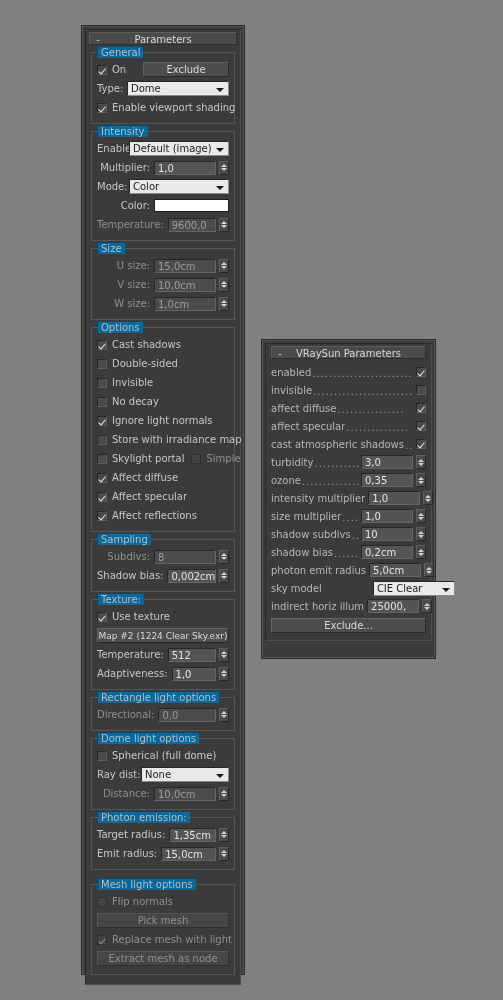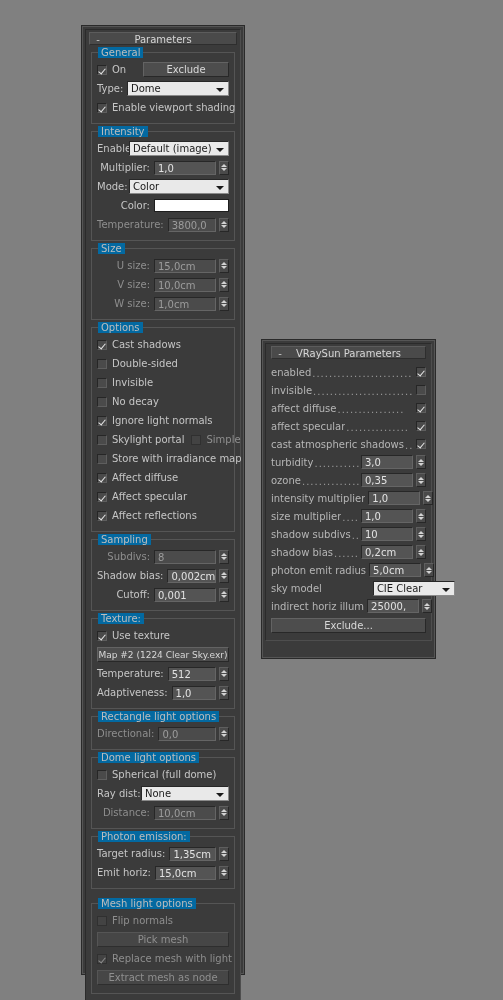--- a/index.html
+++ b/index.html
@@ -262,21 +262,21 @@
       <div class="row">
         <span class="lbl" style="width:32px;">Mode:</span>
         <span class="ddn" style="flex:1;">Color</span>
       </div>
       <div class="row">
         <span class="lbl right" style="flex:1;padding-right:4px;">Color:</span>
         <span class="swatch" style="width:75px;"></span>
       </div>
       <div class="row">
         <span class="lbl right dim" style="flex:1;padding-right:4px;">Temperature:</span>
-        <span class="field dim" style="width:62px;">3800,0</span>
+        <span class="field dim" style="width:62px;">9600,0</span>
         <span class="spin">
             <i class="up"></i>
             <i class="dn"></i>
           </span>
       </div>
     </div>
 
     <div class="group">
       <div class="legend">Size</div>
       <div class="row">
@@ -320,32 +320,32 @@
         <span class="cb"></span>
         <span class="lbl">Invisible</span>
       </div>
       <div class="row">
         <span class="cb"></span>
         <span class="lbl">No decay</span>
       </div>
       <div class="row">
         <span class="cb on"></span>
         <span class="lbl">Ignore light normals</span>
+      </div>
+      <div class="row">
+        <span class="cb"></span>
+        <span class="lbl">Store with irradiance map</span>
       </div>
       <div class="row">
         <span class="cb"></span>
         <span class="lbl">Skylight portal</span>
         <span class="cb dim" style="margin-left:7px;"></span>
         <span class="lbl dim">Simple</span>
       </div>
       <div class="row">
-        <span class="cb"></span>
-        <span class="lbl">Store with irradiance map</span>
-      </div>
-      <div class="row">
         <span class="cb on"></span>
         <span class="lbl">Affect diffuse</span>
       </div>
       <div class="row">
         <span class="cb on"></span>
         <span class="lbl">Affect specular</span>
       </div>
       <div class="row">
         <span class="cb on"></span>
         <span class="lbl">Affect reflections</span>
@@ -363,28 +363,20 @@
           </span>
       </div>
       <div class="row">
         <span class="lbl right" style="flex:1;padding-right:4px;">Shadow bias:</span>
         <span class="field" style="width:62px;">0,002cm</span>
         <span class="spin">
             <i class="up"></i>
             <i class="dn"></i>
           </span>
       </div>
-      <div class="row">
-        <span class="lbl right" style="flex:1;padding-right:4px;">Cutoff:</span>
-        <span class="field" style="width:62px;">0,001</span>
-        <span class="spin">
-            <i class="up"></i>
-            <i class="dn"></i>
-          </span>
-      </div>
     </div>
 
     <div class="group">
       <div class="legend">Texture:</div>
       <div class="row">
         <span class="cb on"></span>
         <span class="lbl">Use texture</span>
       </div>
       <div class="row">
         <span class="btn wide" style="font-size:9px;">Map #2 (1224 Clear Sky.exr)</span>
@@ -443,21 +435,21 @@
       <div class="legend">Photon emission:</div>
       <div class="row">
         <span class="lbl right" style="flex:1;padding-right:4px;">Target radius:</span>
         <span class="field" style="width:62px;">1,35cm</span>
         <span class="spin">
             <i class="up"></i>
             <i class="dn"></i>
           </span>
       </div>
       <div class="row">
-        <span class="lbl right" style="flex:1;padding-right:4px;">Emit horiz:</span>
+        <span class="lbl right" style="flex:1;padding-right:4px;">Emit radius:</span>
         <span class="field" style="width:62px;">15,0cm</span>
         <span class="spin">
             <i class="up"></i>
             <i class="dn"></i>
           </span>
       </div>
     </div>
 
     <div class="group" style="margin-top:14px;">
       <div class="legend dim">Mesh light options</div>

